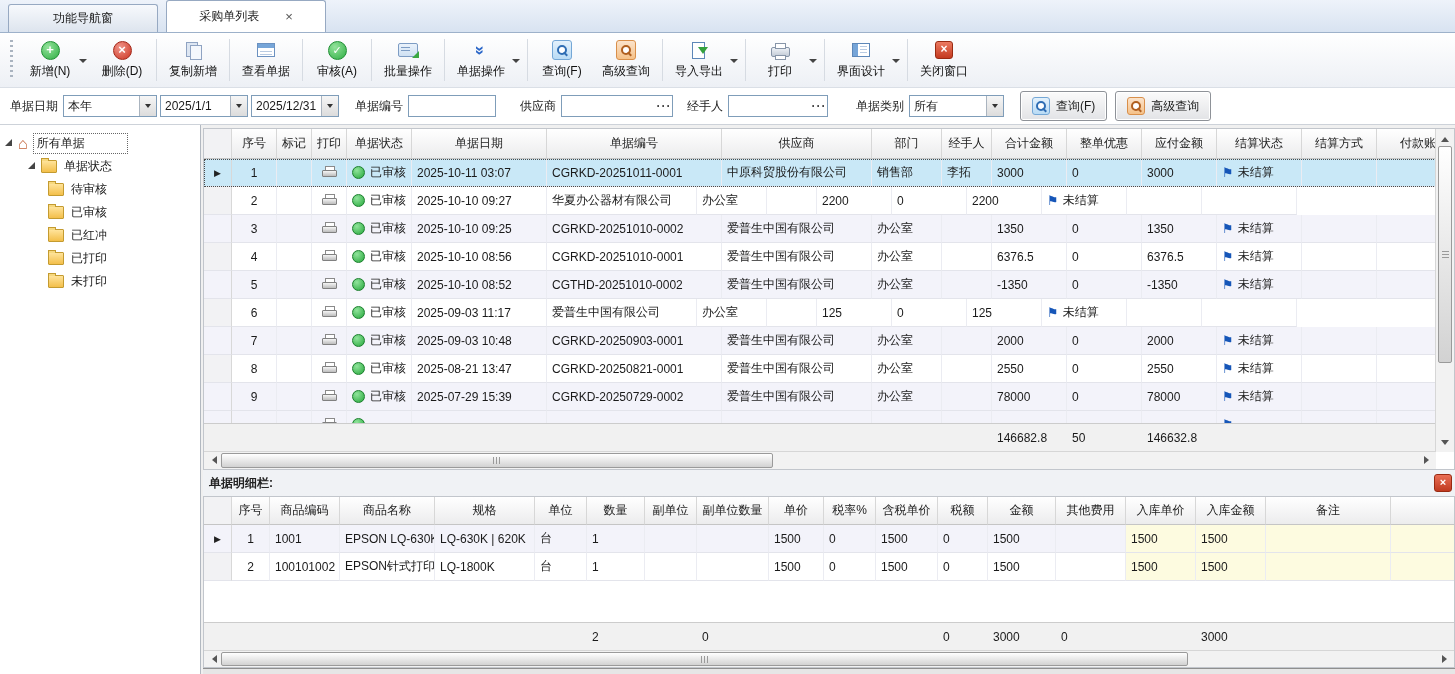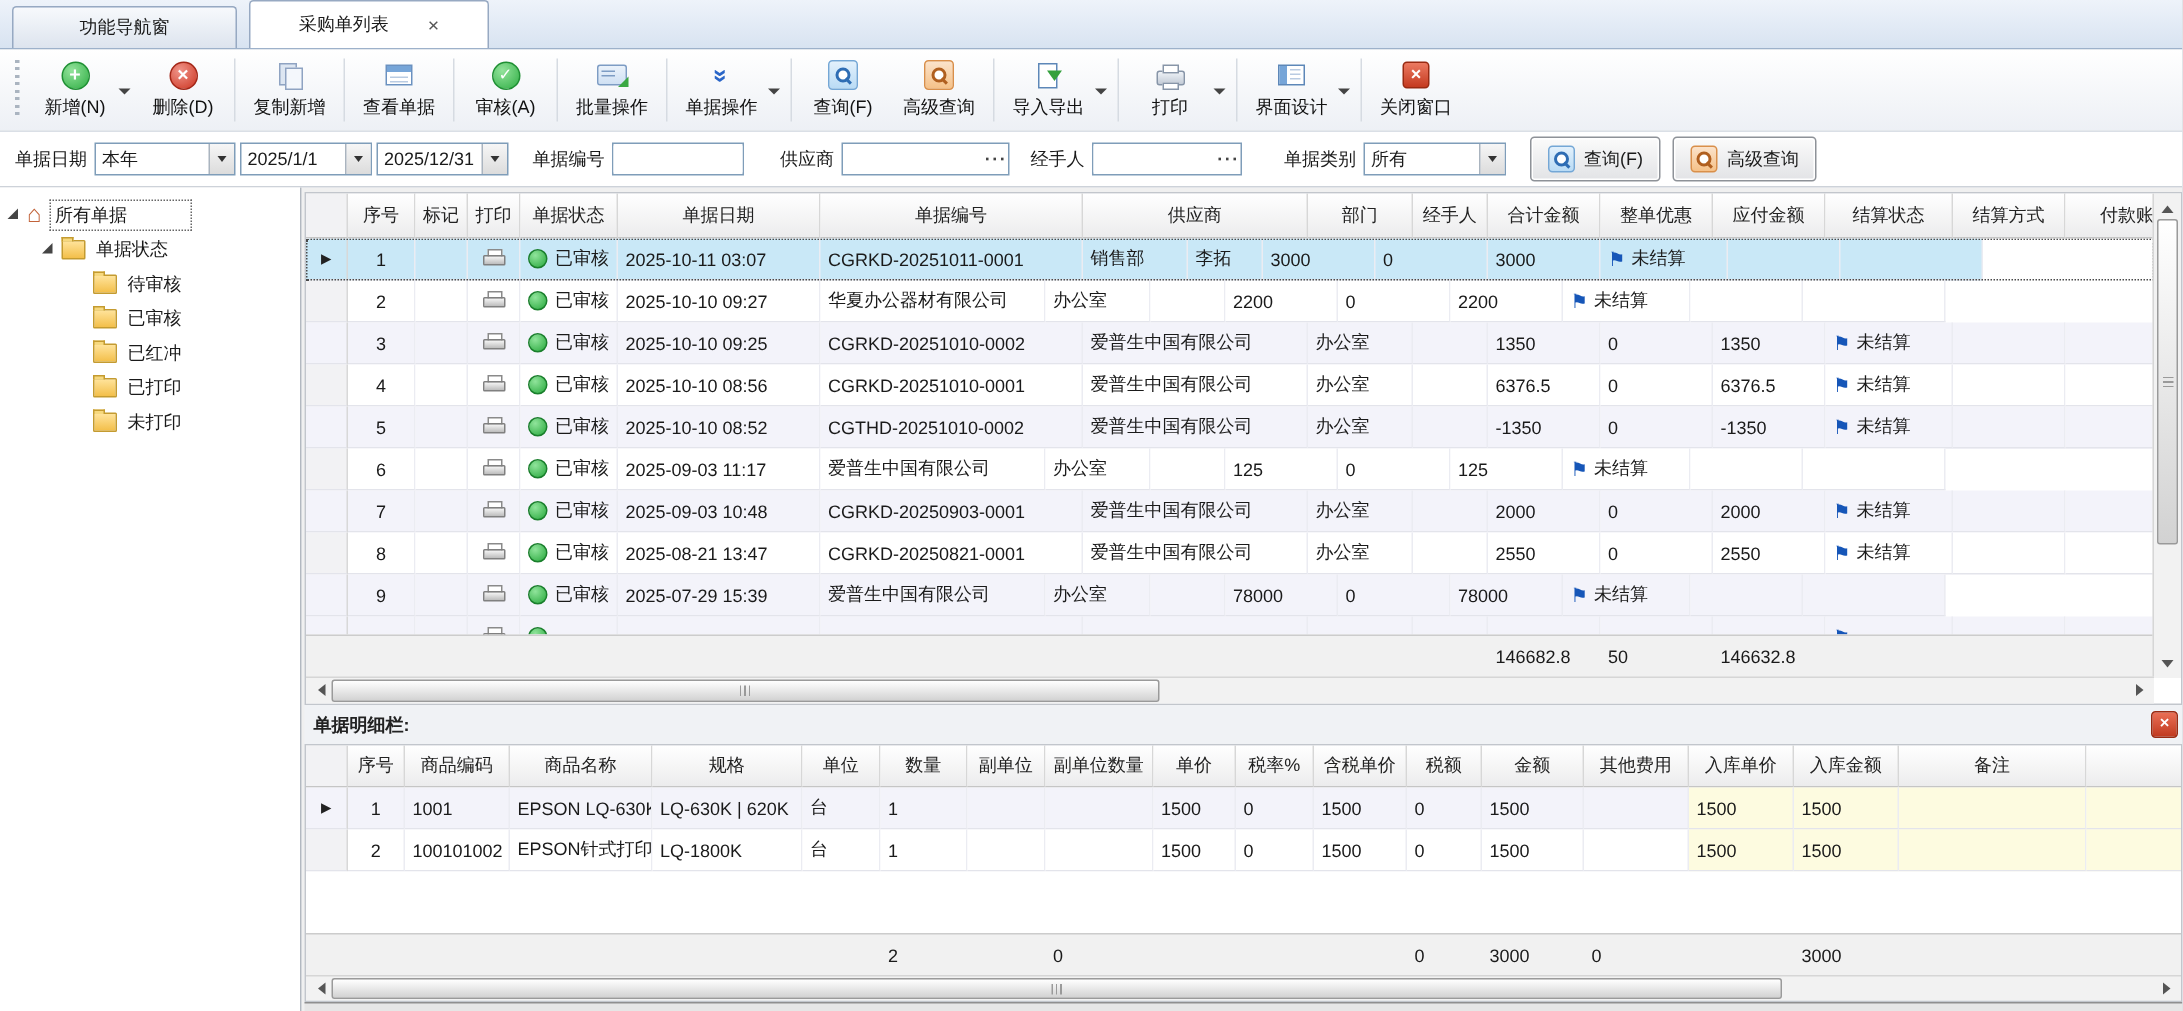--- a/index.html
+++ b/index.html
@@ -94,21 +94,21 @@
   .titem{display:flex;align-items:center;height:23px;}
   .texp{width:0;height:0;border-bottom:7px solid #454545;border-left:7px solid transparent;
         margin:0 6px 2px 0;flex:none;}
   .thome{font-size:16px;color:#c2633a;margin-right:5px;line-height:1;}
   .fold{width:14px;height:11px;background:linear-gradient(#ffe39a,#f3bf4a);border:1px solid #c49b30;
         border-radius:1px;position:relative;margin-right:7px;flex:none;}
   .fold::before{content:'';position:absolute;top:-3px;left:-1px;width:6px;height:2px;
         background:#f6d87e;border:1px solid #c49b30;border-bottom:none;}
   .tlabel{white-space:nowrap;}
   .selbox{border:1px dotted #666;padding:1px 42px 1px 3px;}
-  .ind1{padding-left:5px;} .ind2{padding-left:28px;} .ind3{padding-left:62px;}
+  .ind1{padding-left:5px;} .ind2{padding-left:28px;} .ind3{padding-left:48px;}
 
   
   .cell{box-sizing:border-box;padding:0 5px;border-right:1px solid #ebecf2;border-bottom:1px solid #e3e4eb;
         display:flex;align-items:center;overflow:hidden;white-space:nowrap;flex:none;background:#fff;}
   .hcell{justify-content:center;background:linear-gradient(#ffffff,#ececed);
         border-right:1px solid #d7d7d7;border-bottom:1px solid #c5c5c5;color:#222;}
   .indcell{background:#f2f2f4;border-right:1px solid #d8d8d8;justify-content:center;}
   .c{justify-content:center;}
   .row{display:flex;height:28px;flex:none;}
   .row.odd .cell{background:#f3f3fa;}
@@ -418,20 +418,21 @@
             <div class="cell" style="width: 35px;"></div>
             <div class="cell c" style="width: 35px;">
               <span class="prt"></span>
             </div>
             <div class="cell" style="width: 65px;">
               <span class="dot"></span>
               <span>已审核</span>
             </div>
             <div class="cell" style="width: 135px;">2025-10-11 03:07</div>
             <div class="cell" style="width: 175px;">CGRKD-20251011-0001</div>
+            <div class="cell" style="width: 150px;">中原科贸股份有限公司</div>
             <div class="cell" style="width: 70px;">销售部</div>
             <div class="cell" style="width: 50px;">李拓</div>
             <div class="cell" style="width: 75px;">3000</div>
             <div class="cell" style="width: 75px;">0</div>
             <div class="cell" style="width: 75px;">3000</div>
             <div class="cell" style="width: 85px;">
               <span class="flagi">⚑</span>
               <span>未结算</span>
             </div>
             <div class="cell" style="width: 75px;"></div>
@@ -622,20 +623,21 @@
             <div class="cell c" style="width: 45px;">9</div>
             <div class="cell" style="width: 35px;"></div>
             <div class="cell c" style="width: 35px;">
               <span class="prt"></span>
             </div>
             <div class="cell" style="width: 65px;">
               <span class="dot"></span>
               <span>已审核</span>
             </div>
             <div class="cell" style="width: 135px;">2025-07-29 15:39</div>
+            <div class="cell" style="width: 175px;">CGRKD-20250729-0002</div>
             <div class="cell" style="width: 150px;">爱普生中国有限公司</div>
             <div class="cell" style="width: 70px;">办公室</div>
             <div class="cell" style="width: 50px;"></div>
             <div class="cell" style="width: 75px;">78000</div>
             <div class="cell" style="width: 75px;">0</div>
             <div class="cell" style="width: 75px;">78000</div>
             <div class="cell" style="width: 85px;">
               <span class="flagi">⚑</span>
               <span>未结算</span>
             </div>

